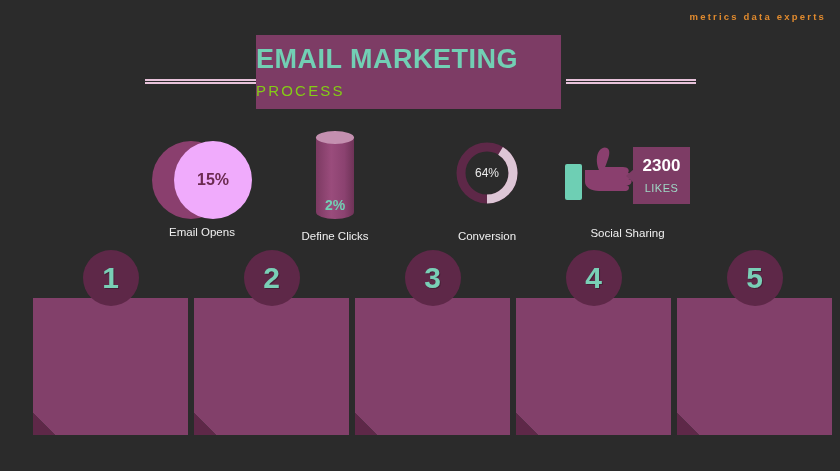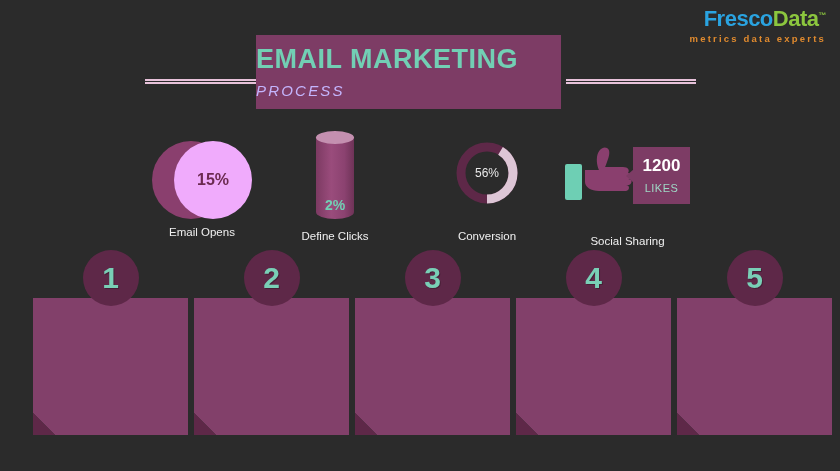--- a/index.html
+++ b/index.html
@@ -24,21 +24,21 @@
   
   #title-banner {
     position:absolute; left:256px; top:35px; width:305px; height:74px;
     background:#7d3c65; display:flex; flex-direction:column;
     align-items:flex-start; justify-content:center; z-index:3;
   }
   #title-banner .t1 {
     color:#72cfb4; font-size:27px; font-weight:bold; letter-spacing:0.5px; line-height:1.1;
   }
   #title-banner .t2 {
-    color:#c4b5fd; font-size:15px; letter-spacing:2.2px; margin-top:8px;font-style:italic;
+    color:#84cc16; font-size:15px; letter-spacing:2.2px; margin-top:8px;
   }
   .rule { position:absolute; top:79px; height:6px; z-index:1; }
   .rule .ln { height:1.6px; background:#e7c2da; width:100%; }
   .rule .gap { height:1.6px; }
   #rule-left  { left:145px; width:130px; }
   #rule-right { left:566px; width:130px; }
 
   
   .metric-label {
     position:absolute; color:#f0f0f0; font-size:11.5px; text-align:center; white-space:nowrap;
@@ -131,23 +131,20 @@
   }
   .step-body {
     position:absolute; left:9px; top:52px; width:137px;
     text-align:center; color:#f2eef1; font-size:10.5px; line-height:1.45;
   }
 </style>
 </head>
 <body>
 
 <div id="logo">
-  <div class="wordmark">
-    <span class="w-fresco">Fresco</span><span class="w-data">Data</span><span class="tm">™</span>
-  </div>
   <div class="tagline">metrics data experts</div>
 </div>
 
 <div class="rule" id="rule-left">
   <div class="ln"></div>
   <div class="gap"></div>
   <div class="ln"></div>
 </div>
 <div class="rule" id="rule-right">
   <div class="ln"></div>
@@ -174,37 +171,37 @@
   </div>
   <div class="cyl-top"></div>
 </div>
 <div class="metric-label" style="left:285px; top:230px; width:100px;">Define Clicks</div>
 
 <div id="m-conv">
   <svg width="64" height="64" viewBox="0 0 64 64">
     <circle cx="32" cy="32" r="26" fill="none" stroke="#5e2848" stroke-width="9"></circle>
     <circle cx="32" cy="32" r="26" fill="none" stroke="#ddc6d6" stroke-width="9" stroke-dasharray="66.97875537453439 96.38406261213487" stroke-dashoffset="0" transform="rotate(-90 32 32) scale(-1,1) translate(-64,0)"></circle>
   </svg>
-  <div class="val">56%</div>
+  <div class="val">64%</div>
 </div>
 <div class="metric-label" style="left:437px; top:230px; width:100px;">Conversion</div>
 
 <div id="m-social">
   <div class="cuff"></div>
   <svg class="thumb" width="56" height="60" viewBox="0 0 56 60">
     <path d="M6 24 H20 C20 24 17 18 18 11 C19 4 24 0 28 2 C32 4 30 11 28 16 C27 19 26 21 26 21 H44
              C49 21 51 24 49 27 H36 H49 C53 27 54 31 51 33 H38 H49 C53 33 54 37 50 39 H37 H47
              C51 39 51 44 47 45 H20 C12 45 6 41 6 36 Z" fill="#8a3f6e"></path>
   </svg>
   <div class="bubble">
-    <div class="num">1200</div>
+    <div class="num">2300</div>
     <div class="lk">LIKES</div>
   </div>
 </div>
-<div class="metric-label" style="left:565px; top:227px; width:125px;margin-top:8px;">Social Sharing</div>
+<div class="metric-label" style="left:565px; top:227px; width:125px;">Social Sharing</div>
 
 <div id="steps">
 
   <div class="step" style="left:33px;">
     <div class="step-circle">
       <span>1</span>
     </div>
     <div class="step-card"></div>
     <div class="fold" style="top:163px;"></div>
     <div class="step-head" style="top:77px;">DEFINE</div>

